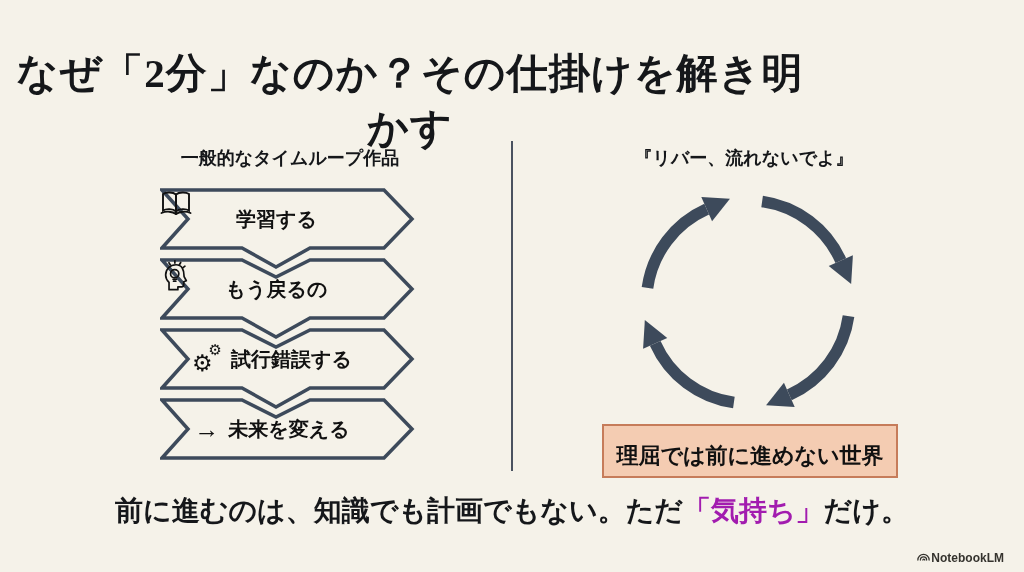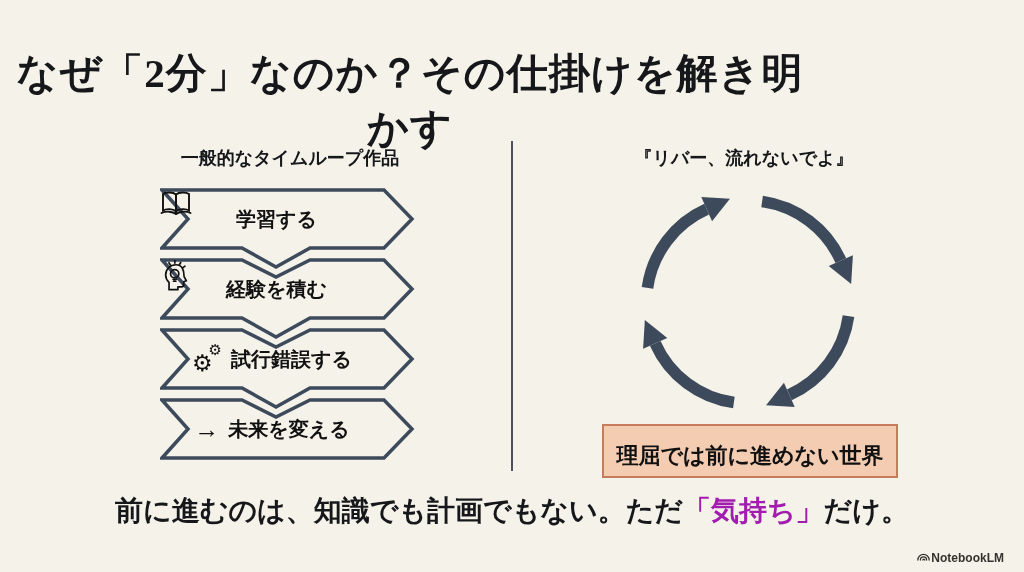--- a/index.html
+++ b/index.html
@@ -111,21 +111,21 @@
           <path d="M17,5 C10.5,5 6,9.8 6,16 C6,19.5 7.6,22 9.6,23.8 L9.6,31.5 L19,31.5 L19,28.5 L23,28.5 C24.6,28.5 25.2,27.6 25.2,26 L25.2,23 L28,22 L25.6,17.6 C25.6,10 23.2,5 17,5 Z"></path>
           <circle cx="15.6" cy="14.6" r="4.4"></circle>
           <path d="M13.9,20.4 L17.3,20.4"></path>
           <path d="M14.4,22.4 L16.8,22.4"></path>
           <path d="M9.5,2.8 L11,5.2"></path>
           <path d="M15.8,0.8 L15.8,3.2"></path>
           <path d="M22,2.6 L20.6,5"></path>
           <path d="M26.5,6.5 L24.5,8"></path>
         </svg>
       </span>
-      <span>経験を積む</span>
+      <span>もう戻るの</span>
     </div>
 
     <div class="banner-label" style="top:142px">
       <span class="ic gears">
         <span class="gear-glyph gear-big">⚙</span>
         <span class="gear-glyph gear-small">⚙</span>
       </span>
       <span>試行錯誤する</span>
     </div>
 

